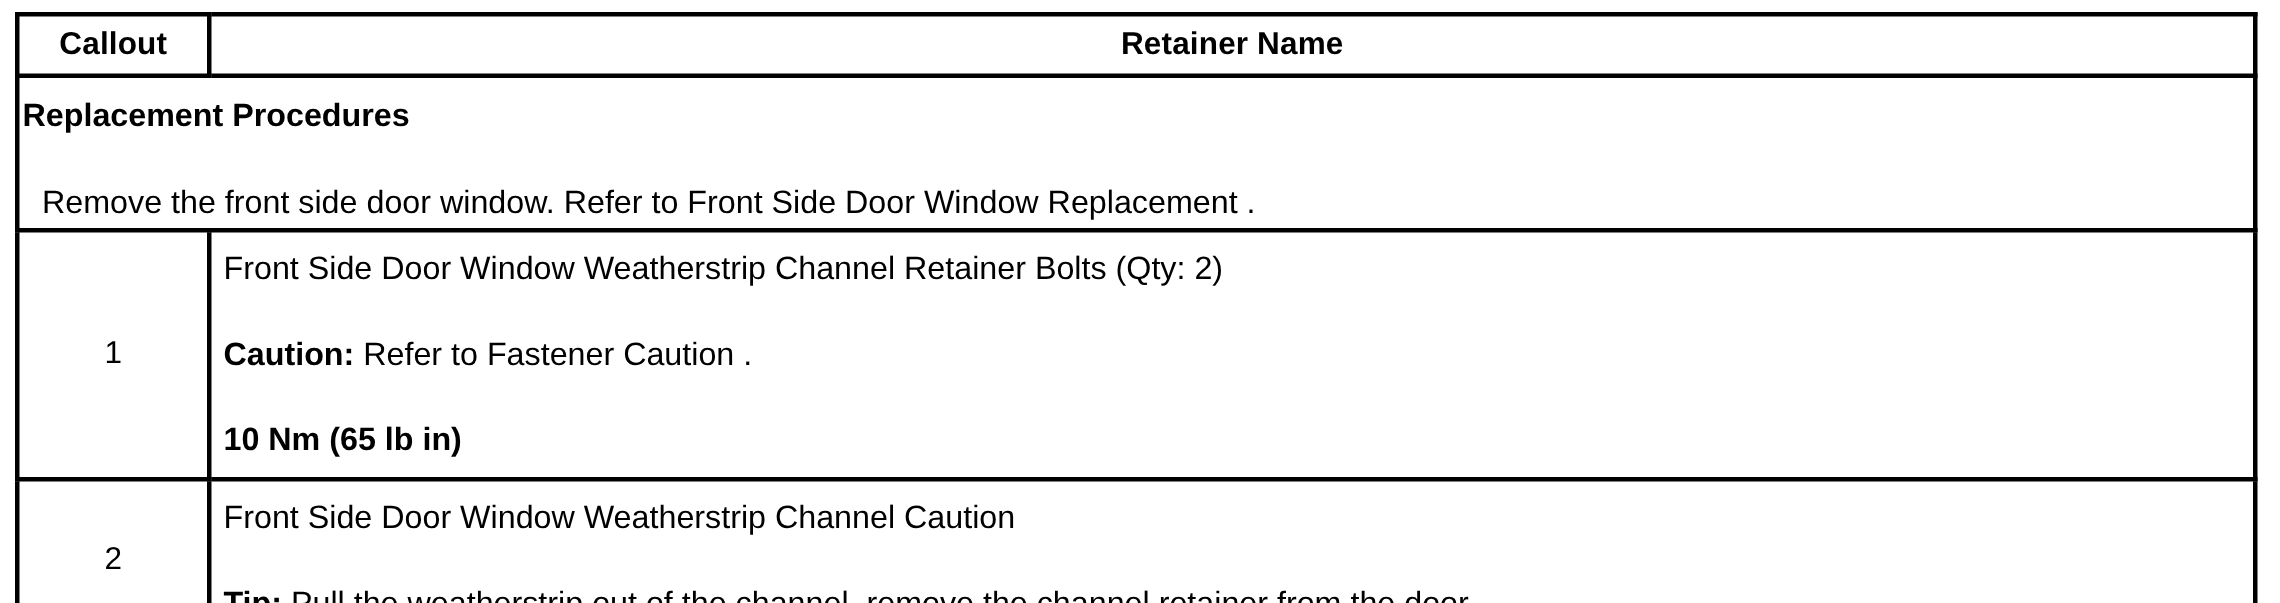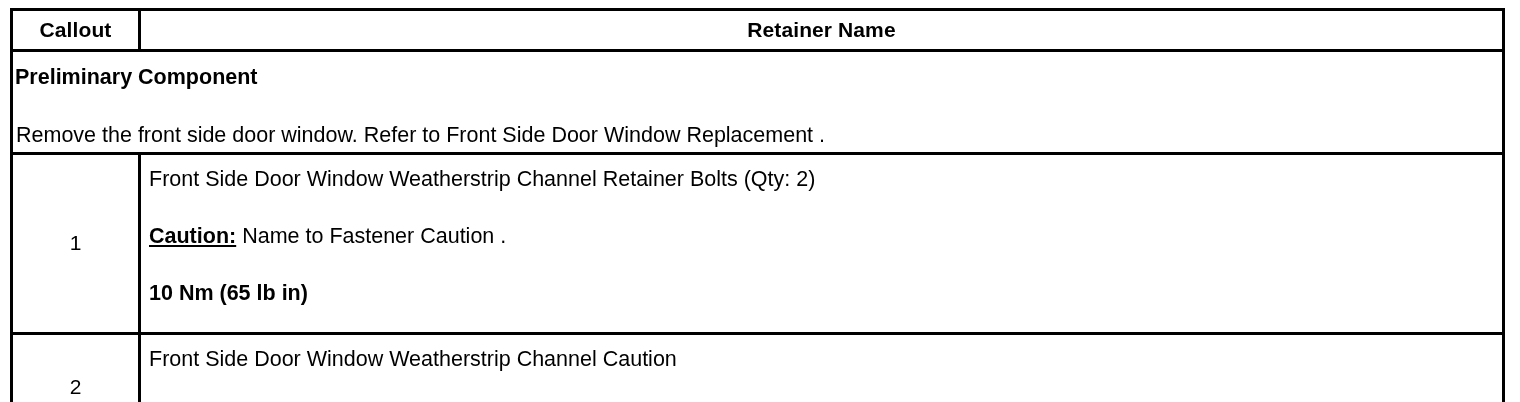--- a/index.html
+++ b/index.html
@@ -63,21 +63,21 @@
     padding: 9px 0 0 2px;
   }
   .prelim-title {
     font-weight: bold;
     font-size: 21.5px;
     margin: 0 0 0 0;
   }
   .prelim-text {
     font-weight: normal;
     font-size: 21.5px;
-    margin: 31px 0 0 1px;
+    margin: 31px 0 0 13px;
   }
 
   
   .callout-cell {
     text-align: center;
     font-weight: normal;
     font-size: 21.5px;
   }
   .name-cell {
     padding: 0;
@@ -91,56 +91,55 @@
     margin: 0;
   }
   .line + .line {
     margin-top: 30px;
   }
   .line.b-all {
     font-weight: bold;
   }
   .lbl {
     font-weight: bold;
-    text-decoration: underline;
   }
 
-  .row-1 .name-inner { padding-top: 11px; padding-bottom: 25px; }
+  .row-1 .name-inner { padding-top: 11px; padding-bottom: 11px; }
   .row-2 .name-inner { padding-top: 11px; padding-bottom: 11px; }
 </style>
 </head>
 <body>
 
 <div class="sheet">
   <table class="spec-table">
     <colgroup>
       <col class="col-callout">
       <col class="col-name">
     </colgroup>
     <tbody>
       <tr>
         <td class="hdr-cell">Callout</td>
         <td class="hdr-cell">Retainer Name</td>
       </tr>
 
       <tr>
         <td class="prelim-cell" colspan="2">
           <div class="prelim-inner">
-            <p class="prelim-title">Preliminary Component</p>
+            <p class="prelim-title">Replacement Procedures</p>
             <p class="prelim-text">Remove the front side door window. Refer to Front Side Door Window Replacement .</p>
           </div>
         </td>
       </tr>
 
       <tr class="row-1">
         <td class="callout-cell">1</td>
         <td class="name-cell">
           <div class="name-inner">
             <p class="line"><span class="lbl"></span><span>Front Side Door Window Weatherstrip Channel Retainer Bolts (Qty: 2)</span></p>
-            <p class="line"><span class="lbl">Caution:</span><span> Name to Fastener Caution .</span></p>
+            <p class="line"><span class="lbl">Caution:</span><span> Refer to Fastener Caution .</span></p>
             <p class="line b-all"><span class="lbl"></span><span>10 Nm (65 lb in)</span></p>
           </div>
         </td>
       </tr>
 
       <tr class="row-2">
         <td class="callout-cell">2</td>
         <td class="name-cell">
           <div class="name-inner">
             <p class="line"><span class="lbl"></span><span>Front Side Door Window Weatherstrip Channel Caution</span></p>

